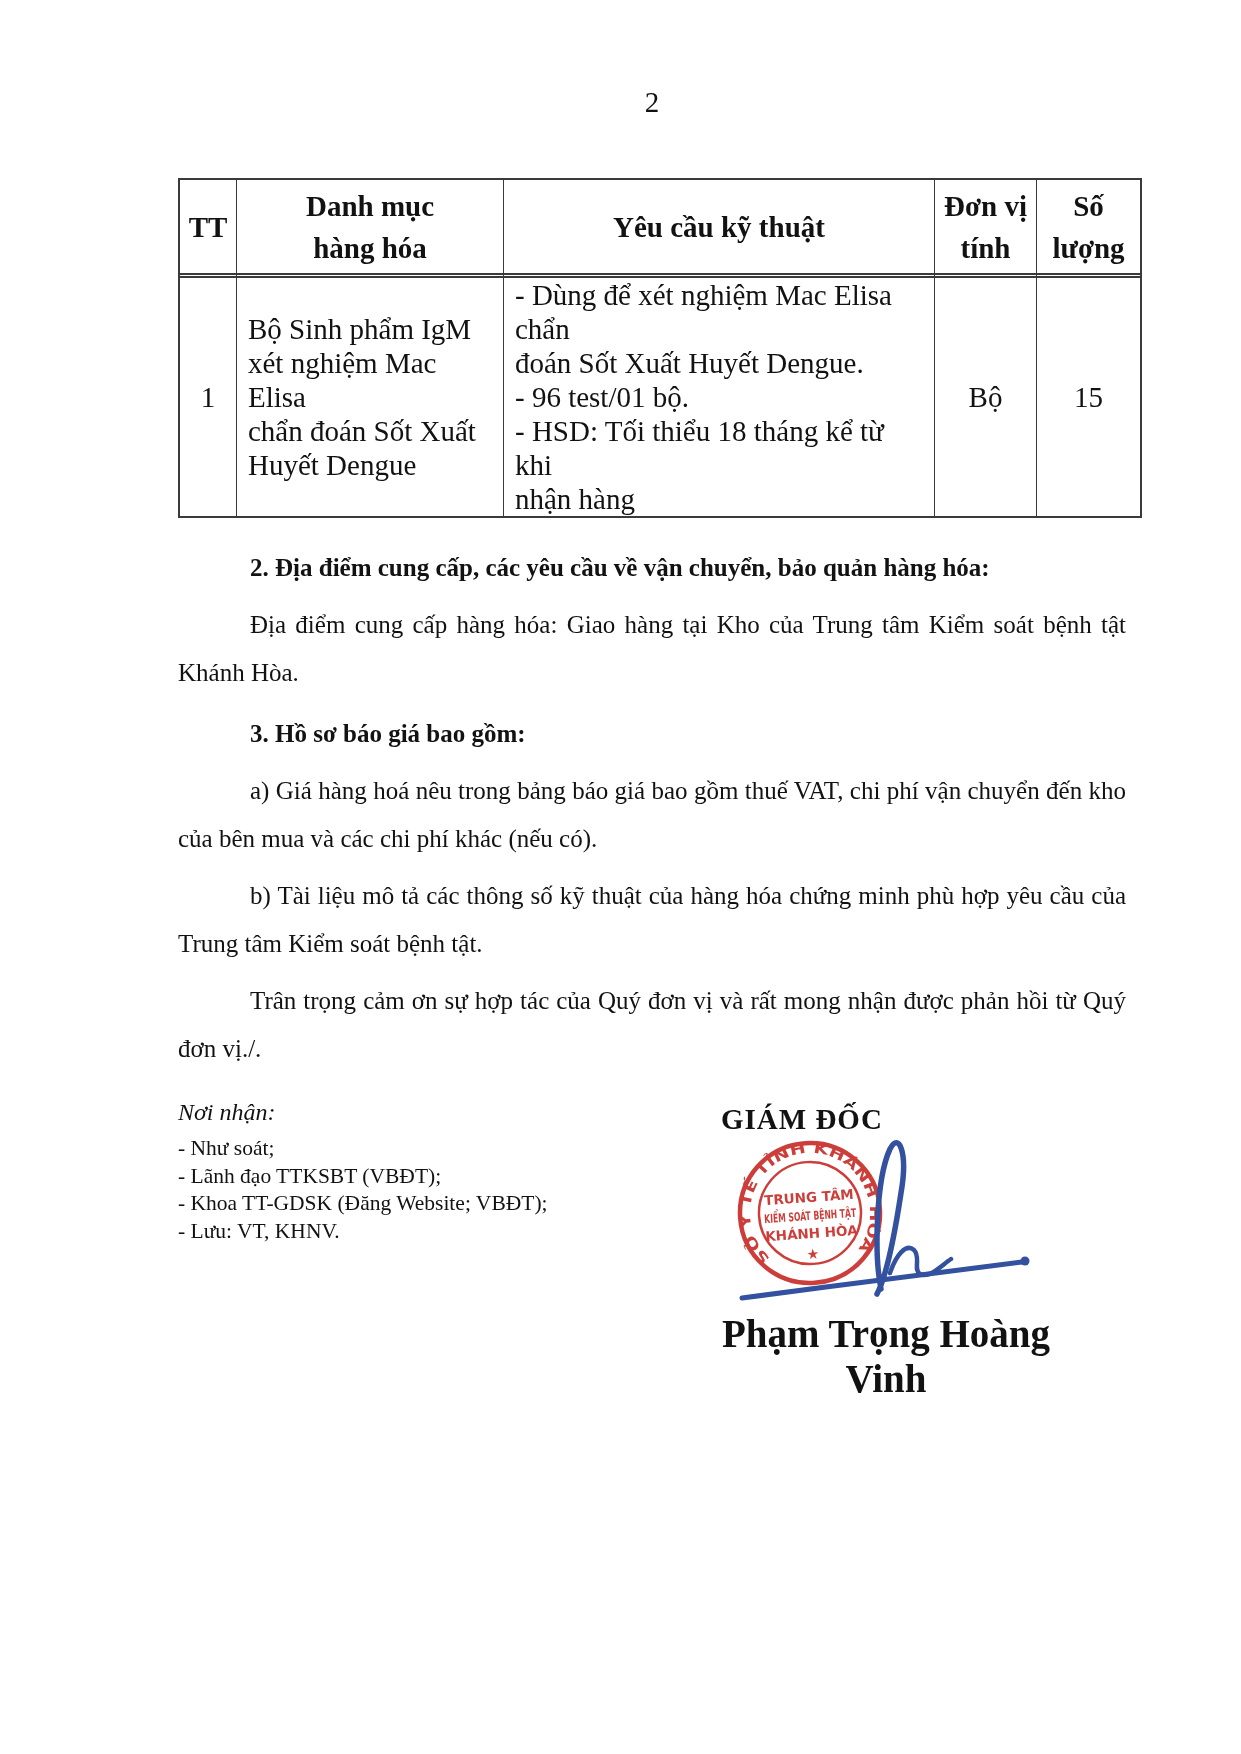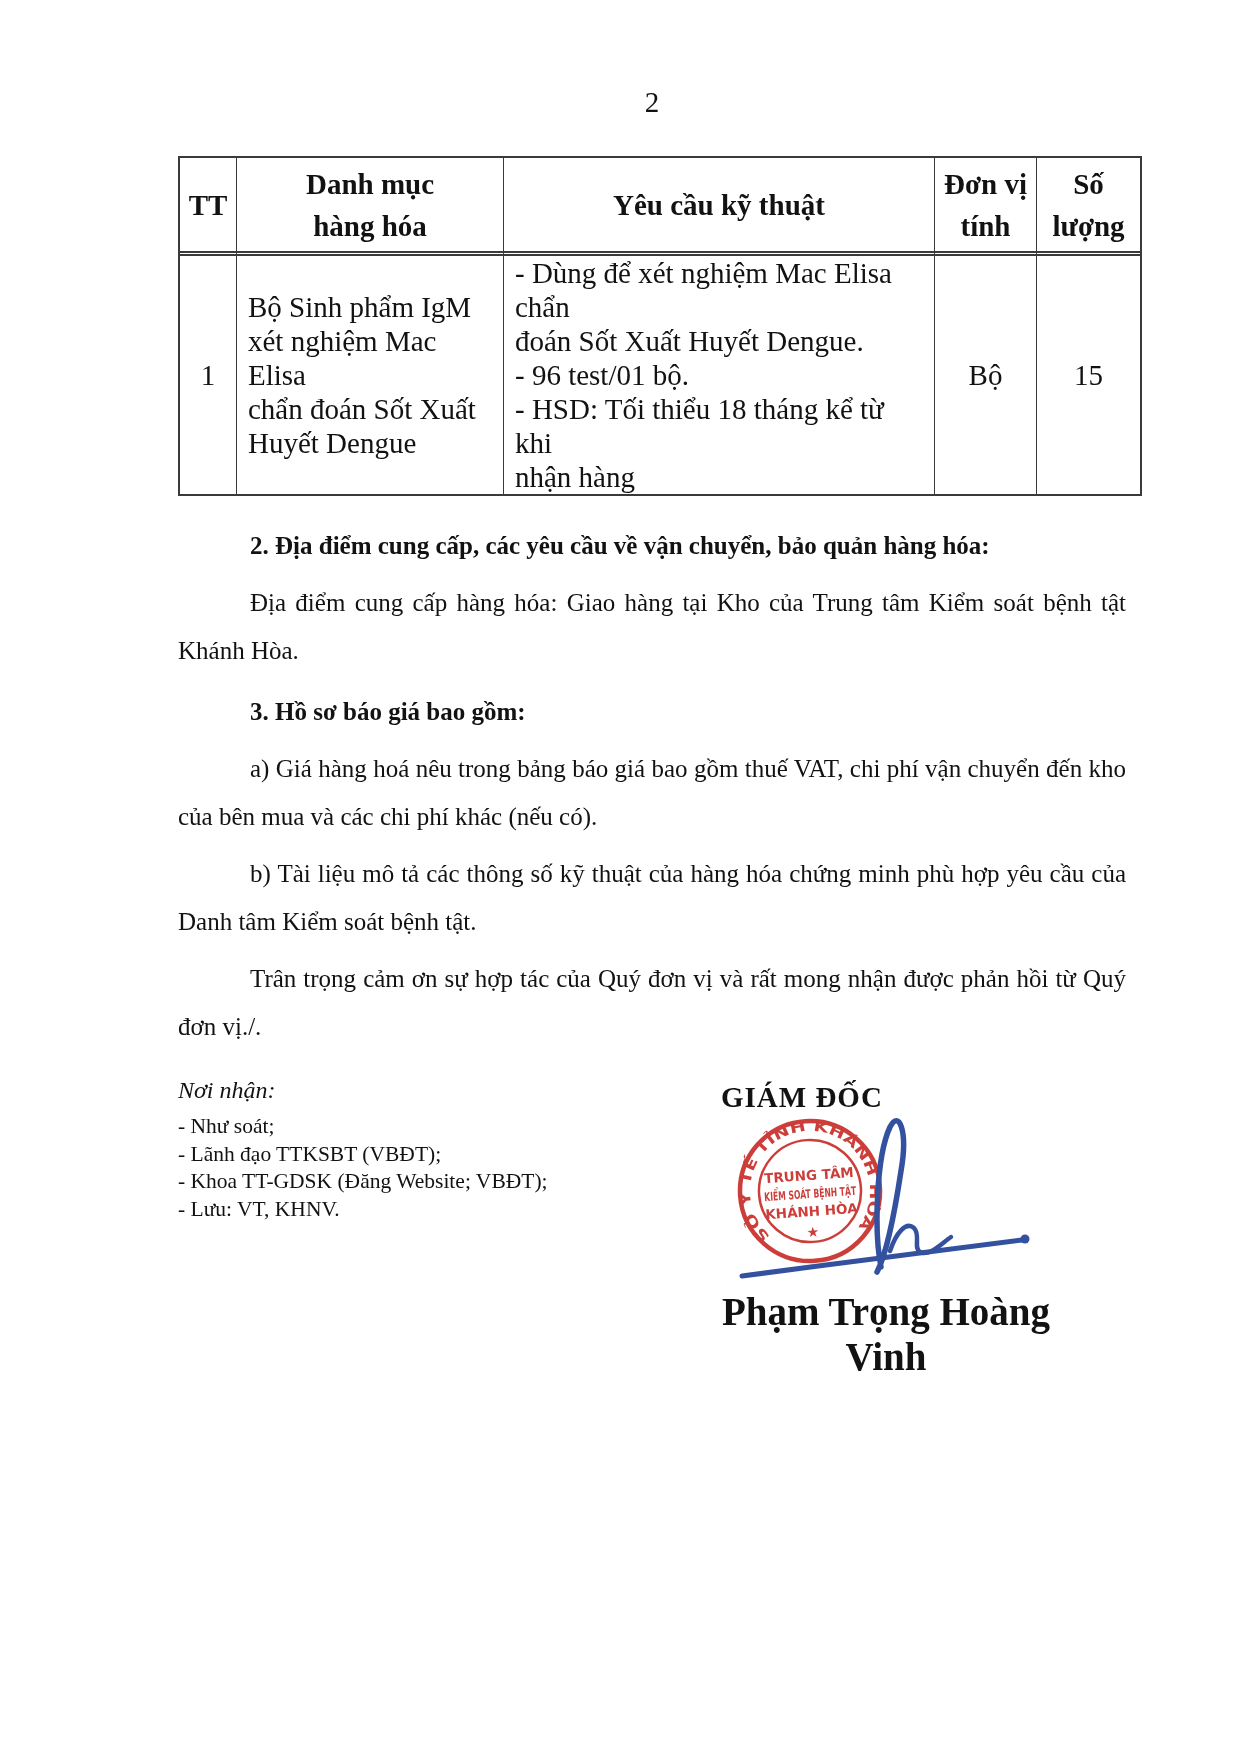--- a/index.html
+++ b/index.html
@@ -12,21 +12,21 @@
     overflow:hidden;
   }
   .pagenum {
     margin-left:178px; width:948px;
     padding-top:86px;
     text-align:center;
     font-size:29px;
   }
   
   table.items {
-    margin-left:178px; margin-top:37px;
+    margin-left:178px; margin-top:59px;
     width:960px; table-layout:fixed;
     border-collapse:separate; border-spacing:0;
     border:2.5px solid #3a3a3a;
   }
   table.items th {
     font-weight:bold; font-size:29px; line-height:42px;
     text-align:center; vertical-align:middle;
     white-space:pre-line;
     height:93px; padding:0 2px;
     border-right:1.5px solid #3a3a3a;
@@ -102,21 +102,21 @@
       <td class="center">15</td>
     </tr>
   </tbody>
     </table>
 
   <div class="bodytext">
     <p class="para heading">2. Địa điểm cung cấp, các yêu cầu về vận chuyển, bảo quản hàng hóa:</p>
     <p class="para">Địa điểm cung cấp hàng hóa: Giao hàng tại Kho của Trung tâm Kiểm soát bệnh tật Khánh Hòa.</p>
     <p class="para heading">3. Hồ sơ báo giá bao gồm:</p>
     <p class="para">a) Giá hàng hoá nêu trong bảng báo giá bao gồm thuế VAT, chi phí vận chuyển đến kho của bên mua và các chi phí khác (nếu có).</p>
-    <p class="para">b) Tài liệu mô tả các thông số kỹ thuật của hàng hóa chứng minh phù hợp yêu cầu của Danh tâm Kiểm soát bệnh tật.</p>
+    <p class="para">b) Tài liệu mô tả các thông số kỹ thuật của hàng hóa chứng minh phù hợp yêu cầu của Trung tâm Kiểm soát bệnh tật.</p>
     <p class="para">Trân trọng cảm ơn sự hợp tác của Quý đơn vị và rất mong nhận được phản hồi từ Quý đơn vị./.</p>
   </div>
 
   <div class="footer">
 
     <div class="noinhan">Nơi nhận:</div>
     <div class="recips">
       <div>- Như soát;</div>
       <div>- Lãnh đạo TTKSBT (VBĐT);</div>
       <div>- Khoa TT-GDSK (Đăng Website; VBĐT);</div>

